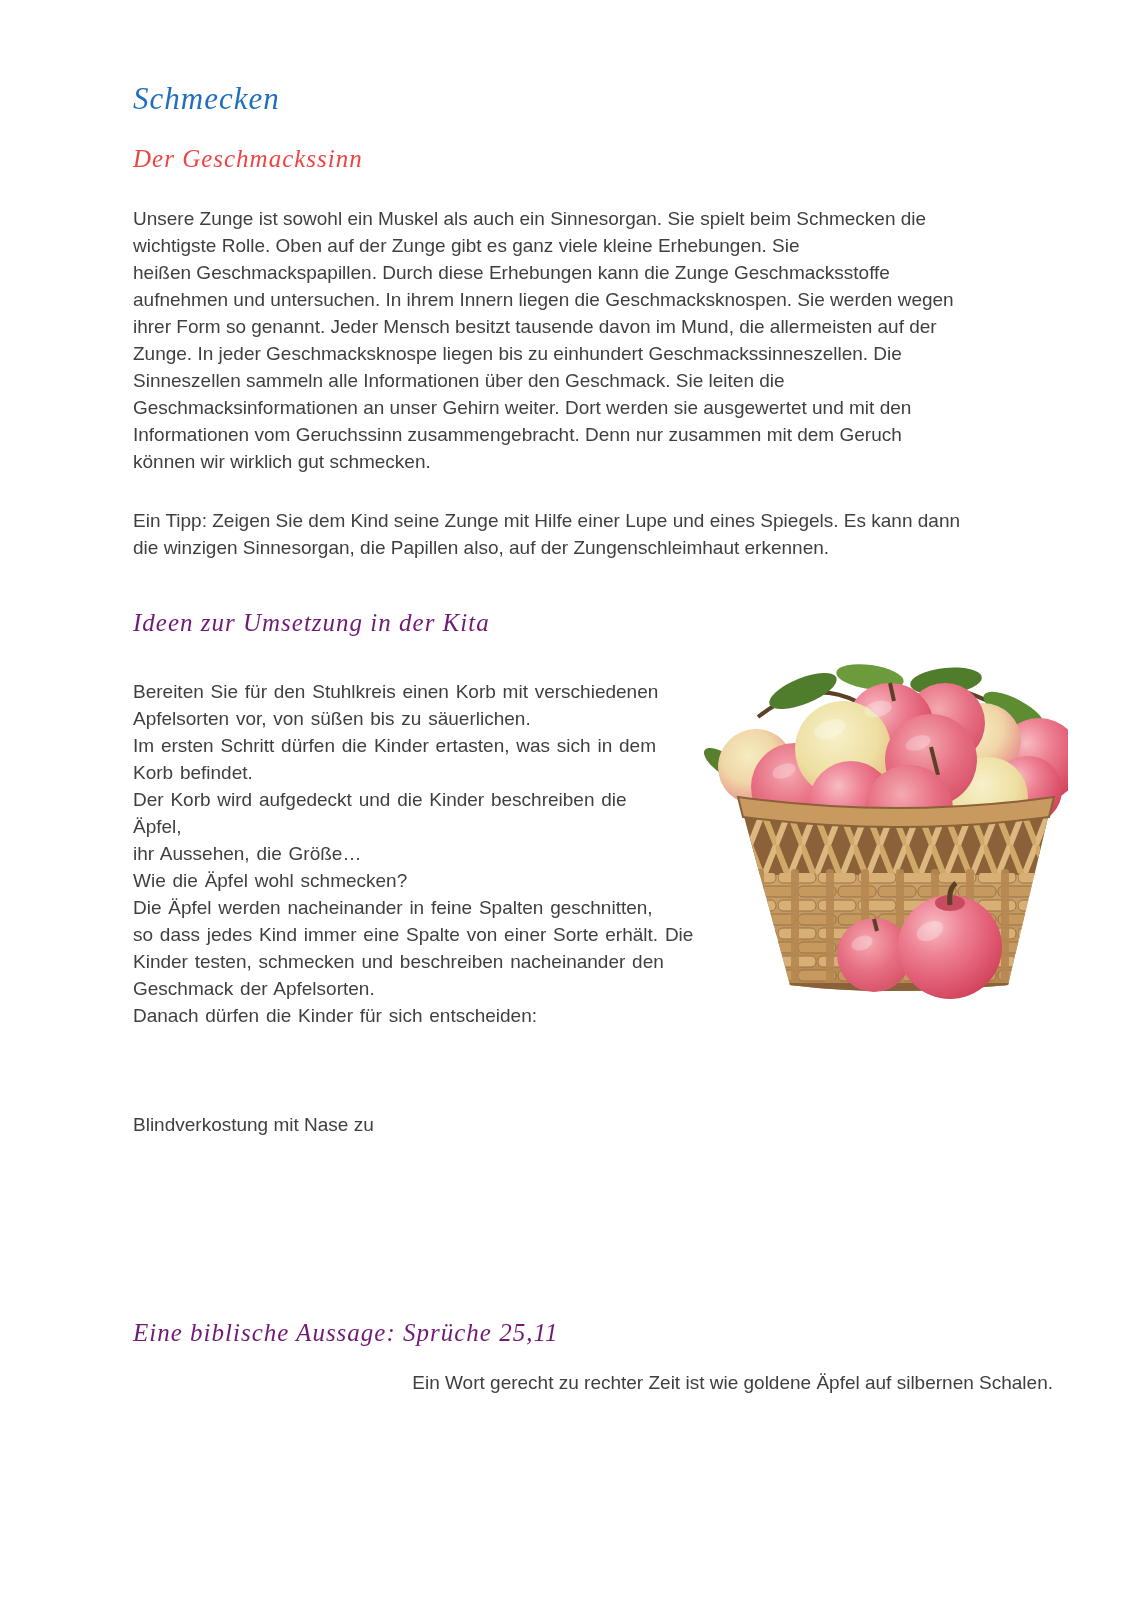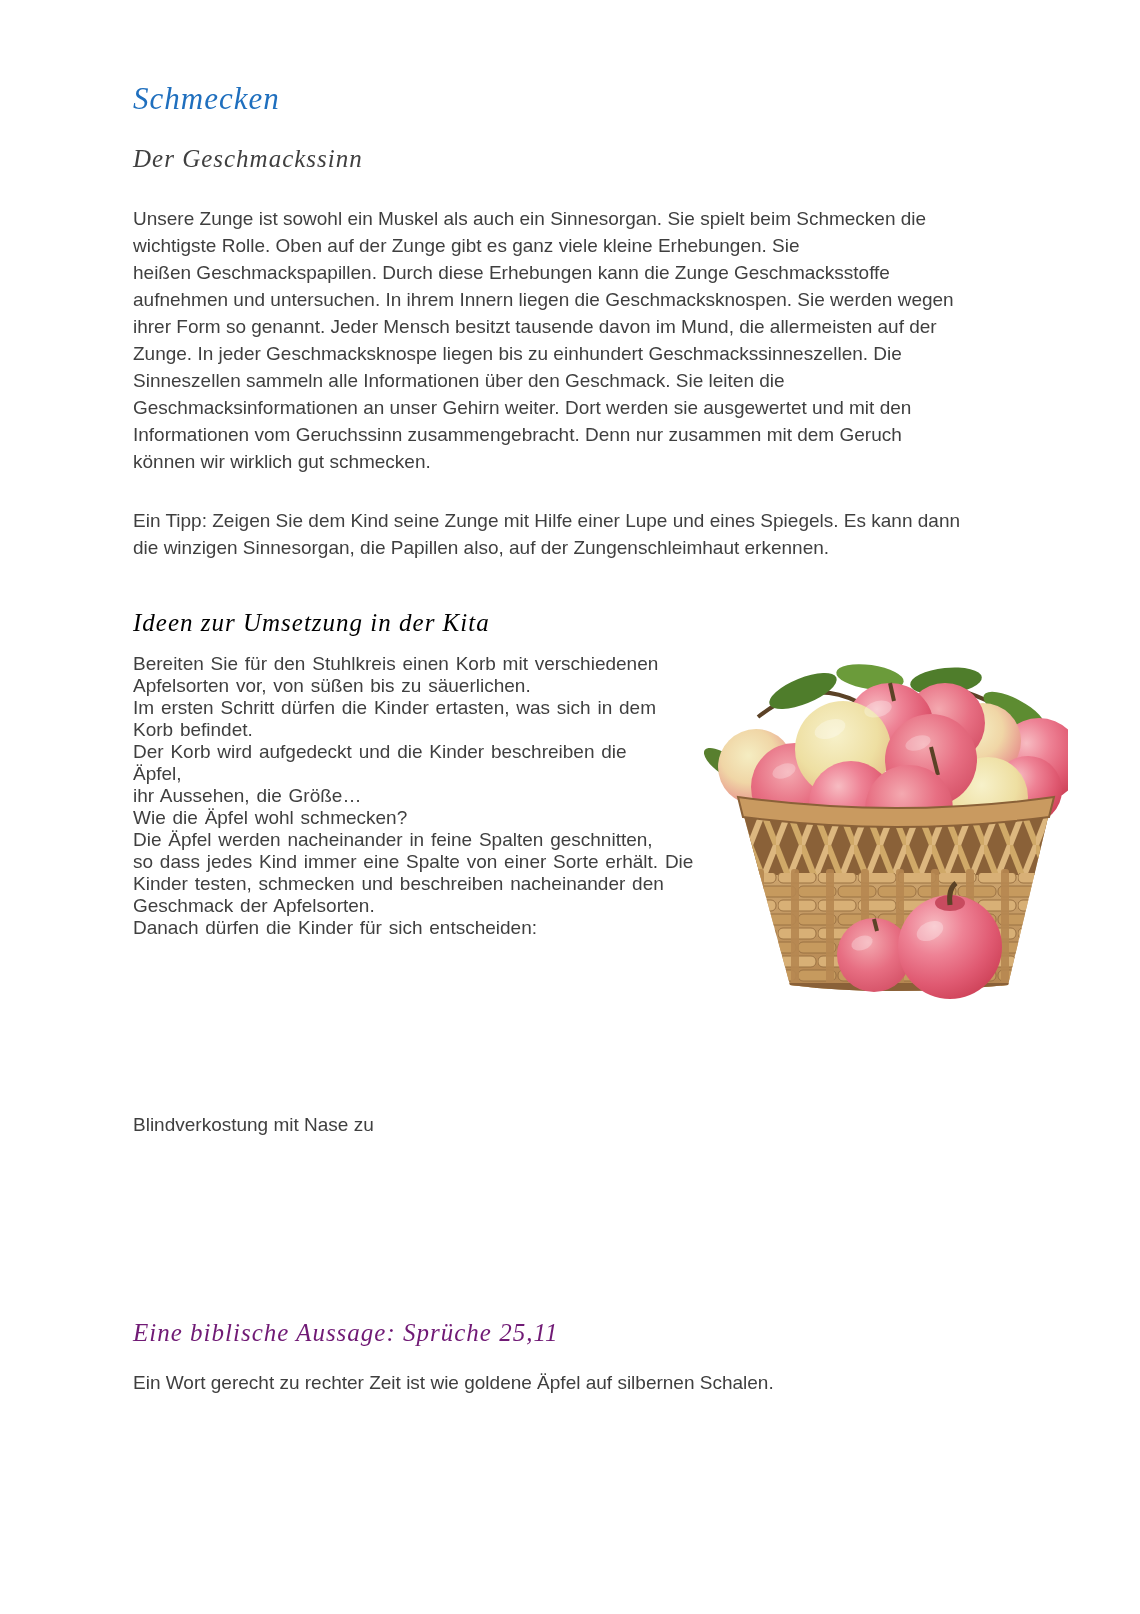--- a/index.html
+++ b/index.html
@@ -23,46 +23,46 @@
   .doc-title {
     position: absolute;
     left: 133px; top: 78px;
     font-size: 31px;
     color: #1f6fbe;
   }
   .sub-heading {
     position: absolute;
     left: 133px;
     font-size: 25px;
-    color: #404040;
+    color: #ef4444;
   }
   .sub-taste   { top: 142px; }
-  .sub-ideas   { top: 606px; color: #000000; }
+  .sub-ideas   { top: 606px; color: #701a75; }
   .sub-bible   { top: 1316px; color: #701a75; }
   .body-text {
     position: absolute;
     left: 133px;
     color: #3f3f3f;
     font-size: 19px;
     line-height: 27px;
     white-space: pre-line;
     width: 920px;
   }
   .para-taste { top: 202px; }
   .para-tip   { top: 504px; }
   .ideas-body {
-    top: 650px;
+    top: 675px;
     width: 640px;
-    line-height: 22px;
+    line-height: 27px;
     word-spacing: 1.5px;
   }
   .ideas-last { top: 1025px; width: 900px; line-height: 29px; }
   .blind-sub  { top: 1108px; }
   .blind-para { top: 1166px; line-height: 29px; }
-  .bible-line { top: 1366px; }
+  .bible-line { top: 1366px; text-align: right; }
   .basket-figure {
     position: absolute;
     left: 698px; top: 644px;
     width: 370px; height: 352px;
   }
 </style>
 </head>
 <body>
 
 <div class="page">

